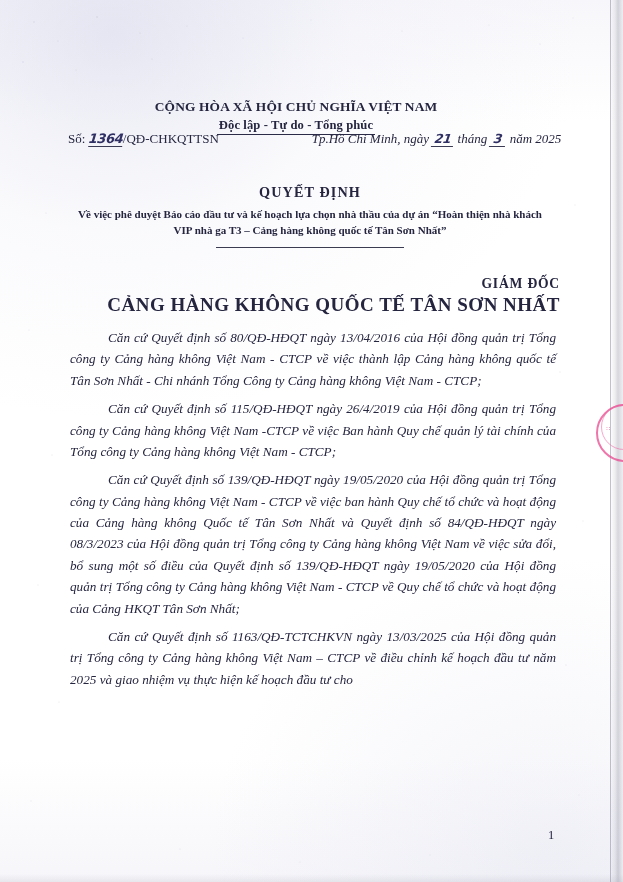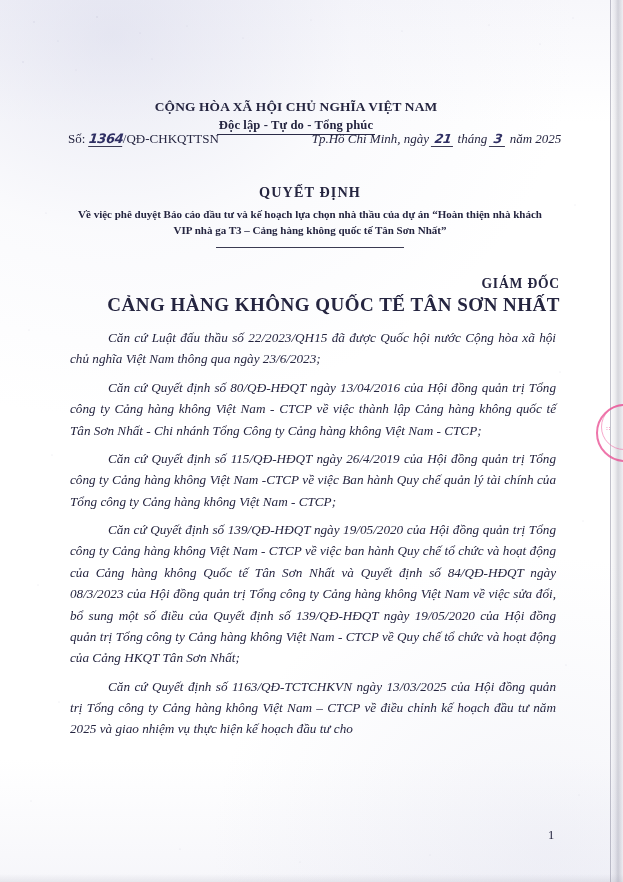--- a/index.html
+++ b/index.html
@@ -351,21 +351,20 @@
       <div id="deciz-subject">Về việc phê duyệt Báo cáo đầu tư và kế hoạch lựa chọn nhà thầu của dự án “Hoàn thiện nhà khách VIP nhà ga T3 – Cảng hàng không quốc tế Tân Sơn Nhất”</div>
       <div id="title-rule"></div>
     </div>
 
     <div id="authority">
       <div id="auth-1">GIÁM ĐỐC</div>
       <div id="auth-2">CẢNG HÀNG KHÔNG QUỐC TẾ TÂN SƠN NHẤT</div>
     </div>
 
     <div id="body">
-      <p class="para">Căn cứ Luật đấu thầu số 22/2023/QH15 đã được Quốc hội nước Cộng hòa xã hội chủ nghĩa Việt Nam thông qua ngày 23/6/2023;</p>
       <p class="para">Căn cứ Quyết định số 80/QĐ-HĐQT ngày 13/04/2016 của Hội đồng quản trị Tổng công ty Cảng hàng không Việt Nam - CTCP về việc thành lập Cảng hàng không quốc tế Tân Sơn Nhất - Chi nhánh Tổng Công ty Cảng hàng không Việt Nam - CTCP;</p>
       <p class="para">Căn cứ Quyết định số 115/QĐ-HĐQT ngày 26/4/2019 của Hội đồng quản trị Tổng công ty Cảng hàng không Việt Nam -CTCP về việc Ban hành Quy chế quản lý tài chính của Tổng công ty Cảng hàng không Việt Nam - CTCP;</p>
       <p class="para">Căn cứ Quyết định số 139/QĐ-HĐQT ngày 19/05/2020 của Hội đồng quản trị Tổng công ty Cảng hàng không Việt Nam - CTCP về việc ban hành Quy chế tổ chức và hoạt động của Cảng hàng không Quốc tế Tân Sơn Nhất và Quyết định số 84/QĐ-HĐQT ngày 08/3/2023 của Hội đồng quản trị Tổng công ty Cảng hàng không Việt Nam về việc sửa đổi, bổ sung một số điều của Quyết định số 139/QĐ-HĐQT ngày 19/05/2020 của Hội đồng quản trị Tổng công ty Cảng hàng không Việt Nam - CTCP về Quy chế tổ chức và hoạt động của Cảng HKQT Tân Sơn Nhất;</p>
       <p class="para">Căn cứ Quyết định số 1163/QĐ-TCTCHKVN ngày 13/03/2025 của Hội đồng quản trị Tổng công ty Cảng hàng không Việt Nam – CTCP về điều chỉnh kế hoạch đầu tư năm 2025 và giao nhiệm vụ thực hiện kế hoạch đầu tư cho</p>
     </div>
 
     <div id="pagenum">1</div>
 
   </div>
 

